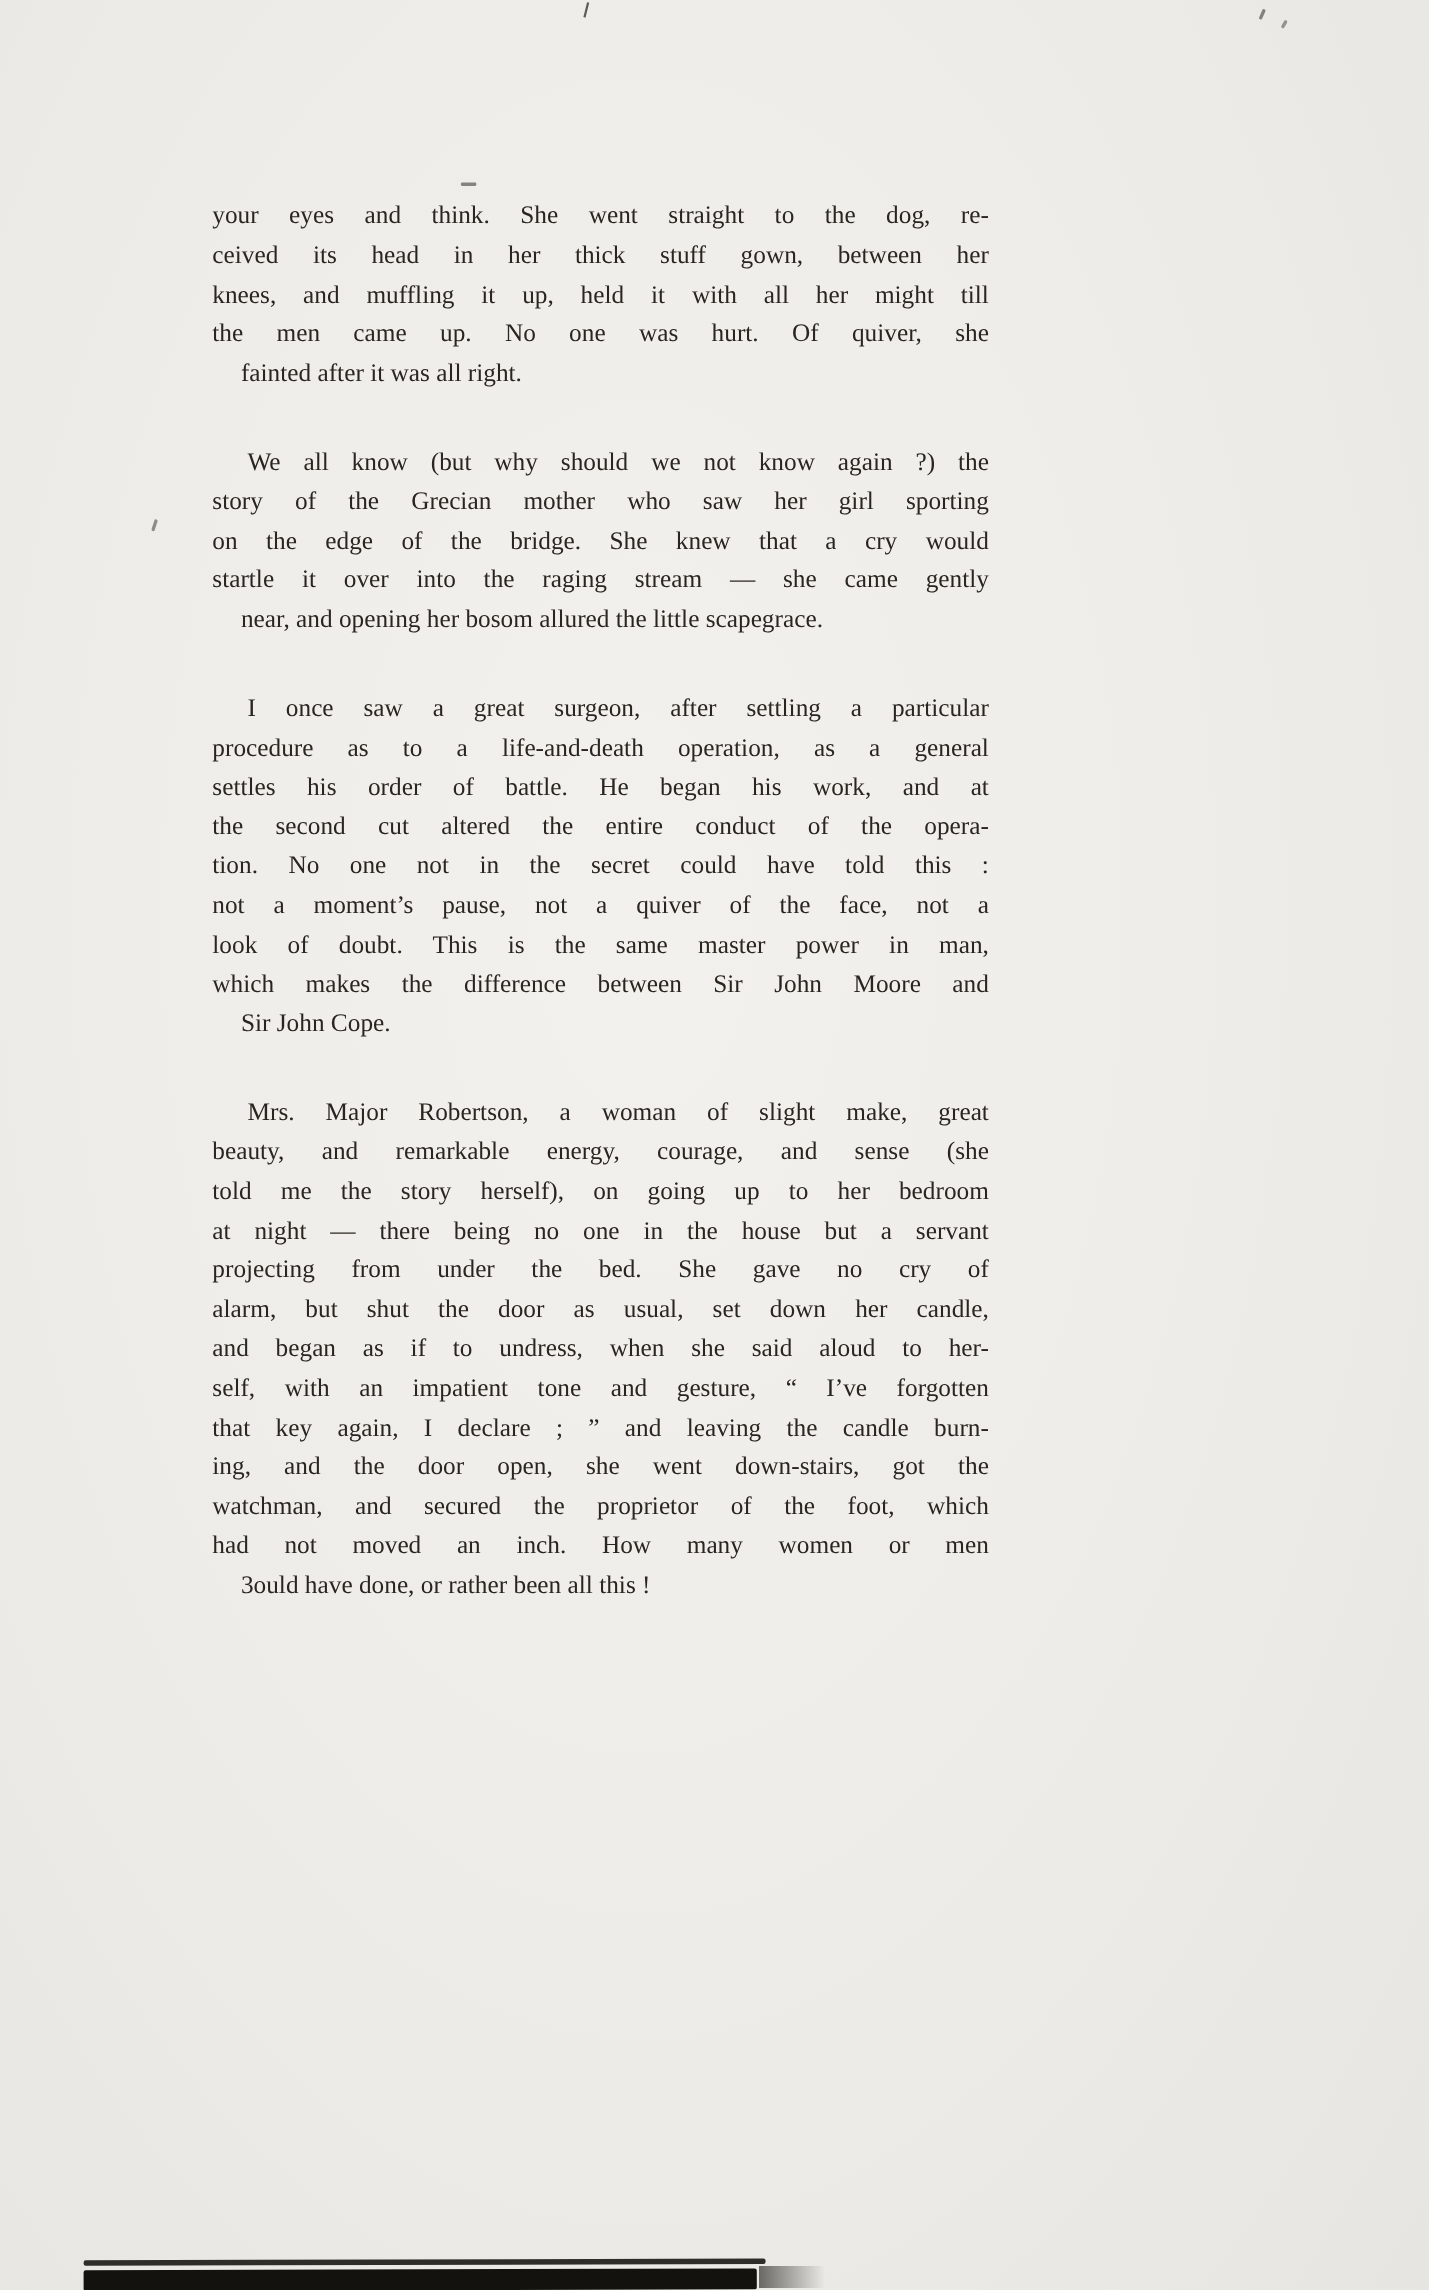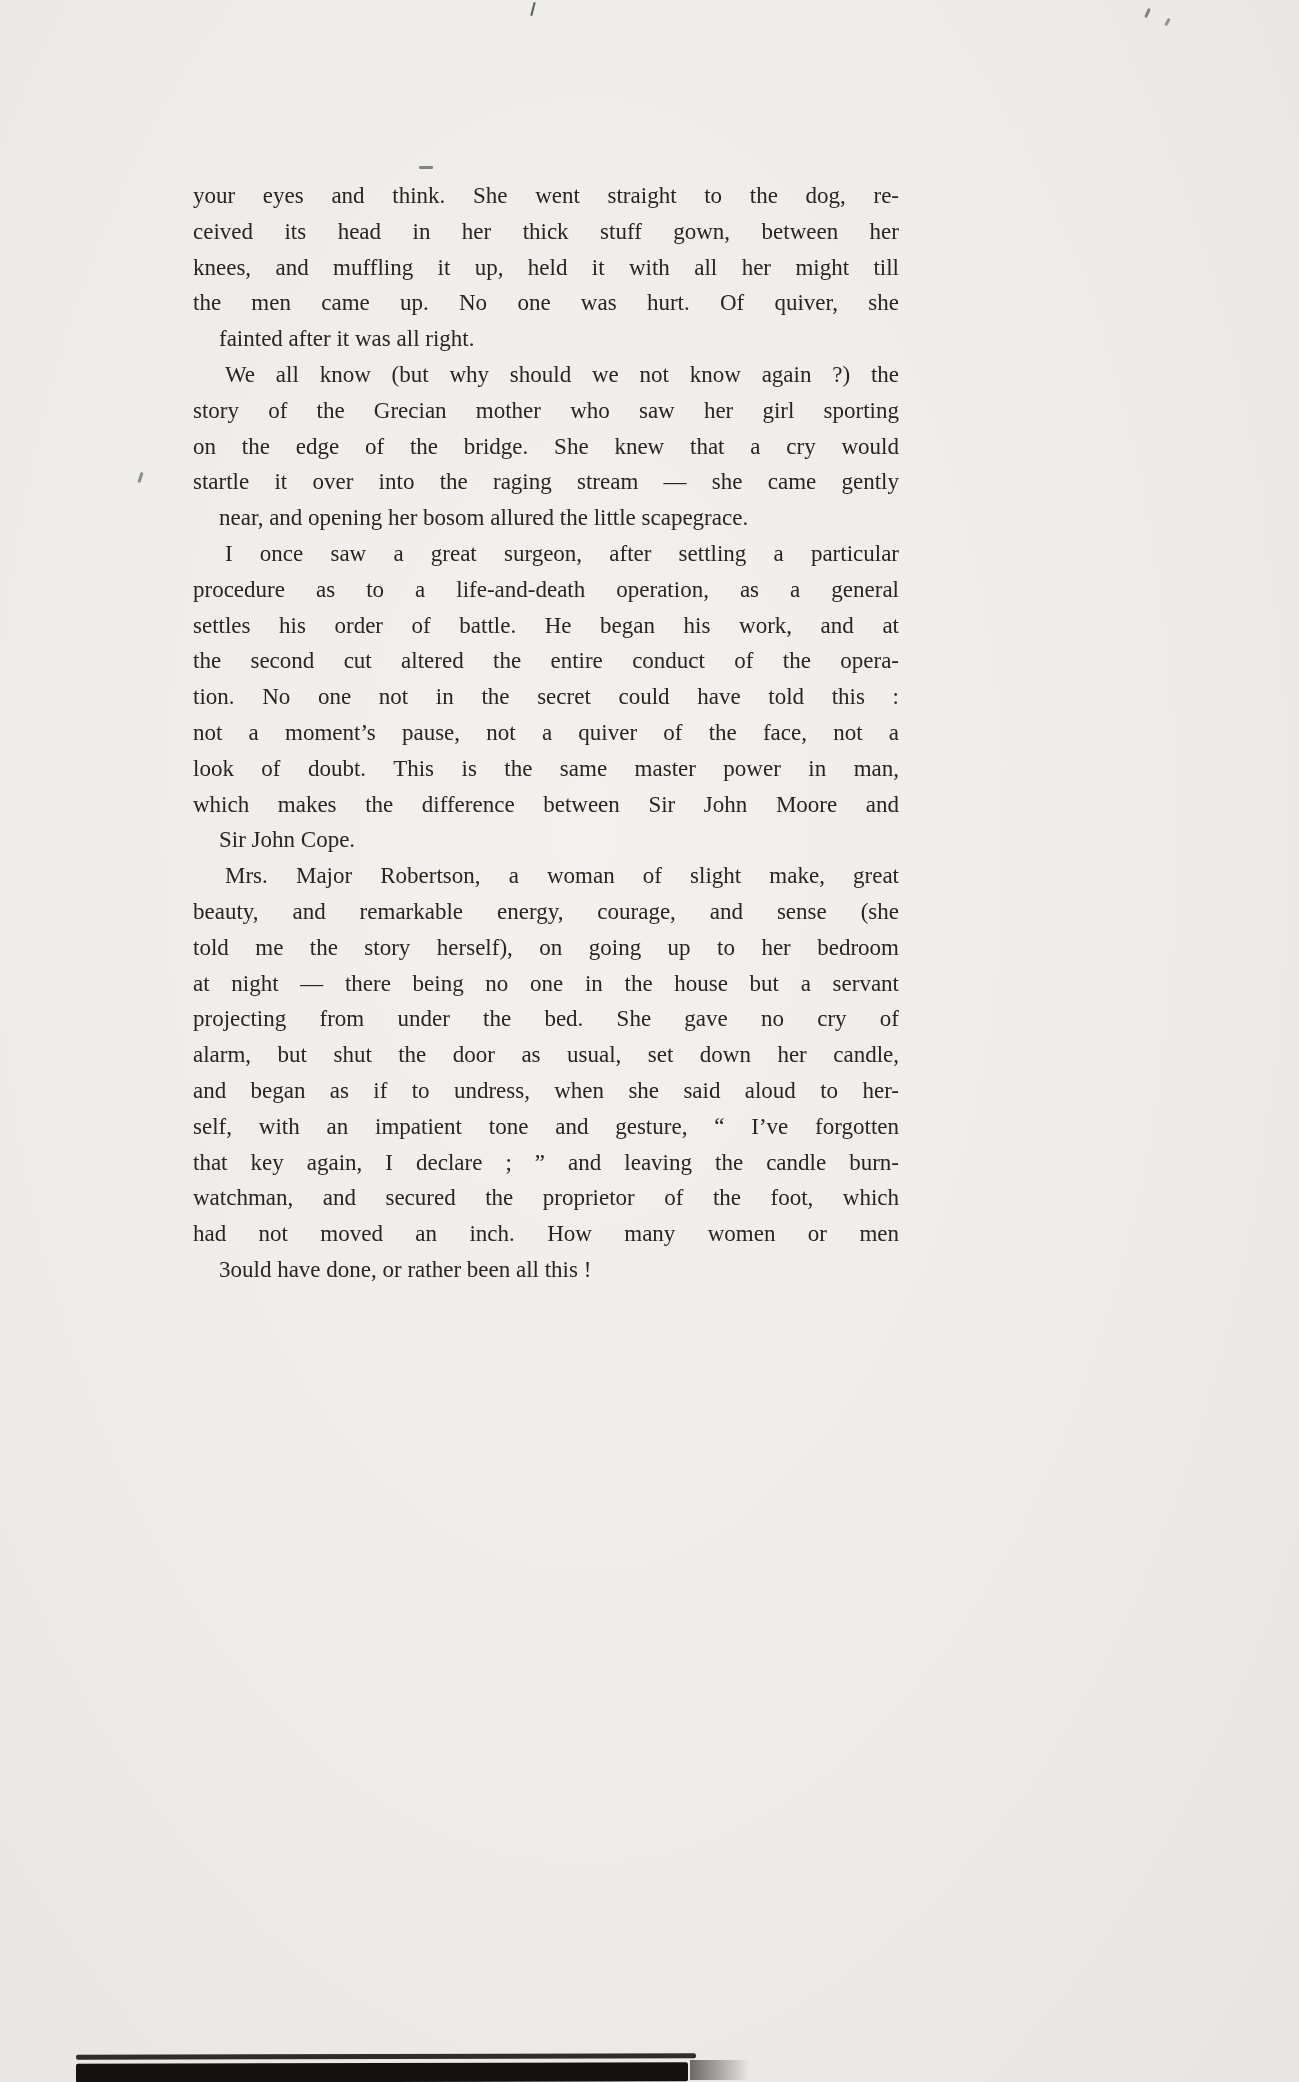--- a/index.html
+++ b/index.html
@@ -52,21 +52,21 @@
   .paragraph { margin: 0; padding: 0; }
   .line {
     height: 35.8px;
     line-height: 35.8px;
     text-align: justify;
     text-align-last: justify;
     white-space: normal;
     overflow: hidden;
   }
   .line.last { text-align-last: left; margin-left: 26px; }
-  .line.indent { text-indent: 32px; }
+  .line.indent { text-indent: 32px; margin-top: 45px; }
 
   
   .artifact { position: absolute; background: #2b2b28; }
   .tick-top-center {
     left: 532px; top: 2px; width: 2px; height: 14px;
     transform: rotate(14deg); opacity: .75;
   }
   .speck-top-right-1 {
     left: 1146px; top: 8px; width: 3px; height: 10px;
     transform: rotate(24deg); opacity: .55; border-radius: 2px;
@@ -134,20 +134,21 @@
       <div class="paragraph">
         <div class="line indent">Mrs. Major Robertson, a woman of slight make, great</div>
         <div class="line">beauty, and remarkable energy, courage, and sense (she</div>
         <div class="line">told me the story herself), on going up to her bedroom</div>
         <div class="line">at night — there being no one in the house but a servant</div>
         <div class="line">projecting from under the bed.  She gave no cry of</div>
         <div class="line">alarm, but shut the door as usual, set down her candle,</div>
         <div class="line">and began as if to undress, when she said aloud to her-</div>
         <div class="line">self, with an impatient tone and gesture, “ I’ve forgotten</div>
         <div class="line">that key again, I declare ; ” and leaving the candle burn-</div>
+        <div class="line">ing, and the door open, she went down-stairs, got the</div>
         <div class="line">watchman, and secured the proprietor of the foot, which</div>
         <div class="line">had not moved an inch.   How many women or men</div>
         <div class="line last">3ould have done, or rather been all this !</div>
       </div>
     </div>
 
   <div class="artifact tick-top-center"></div>
   <div class="artifact speck-top-right-1"></div>
   <div class="artifact speck-top-right-2"></div>
   <div class="artifact speck-left-margin"></div>

